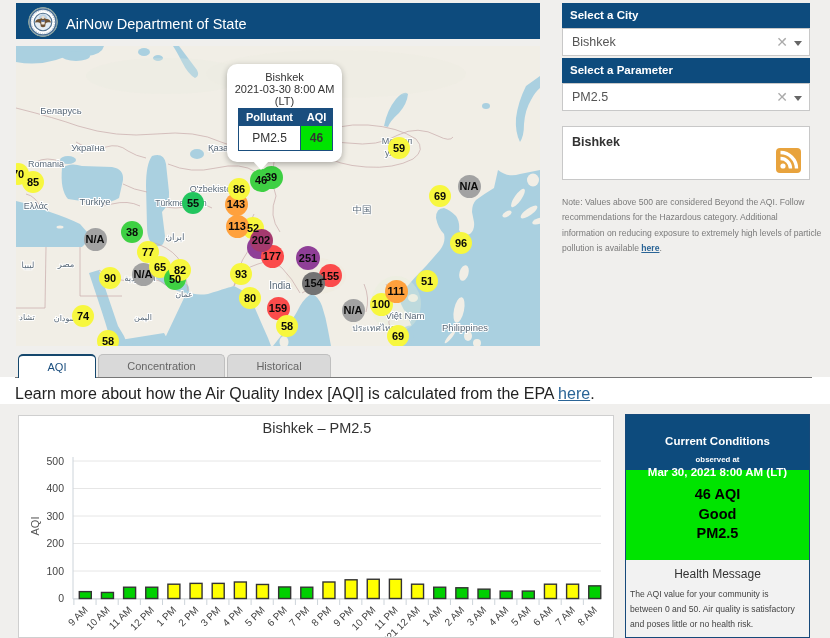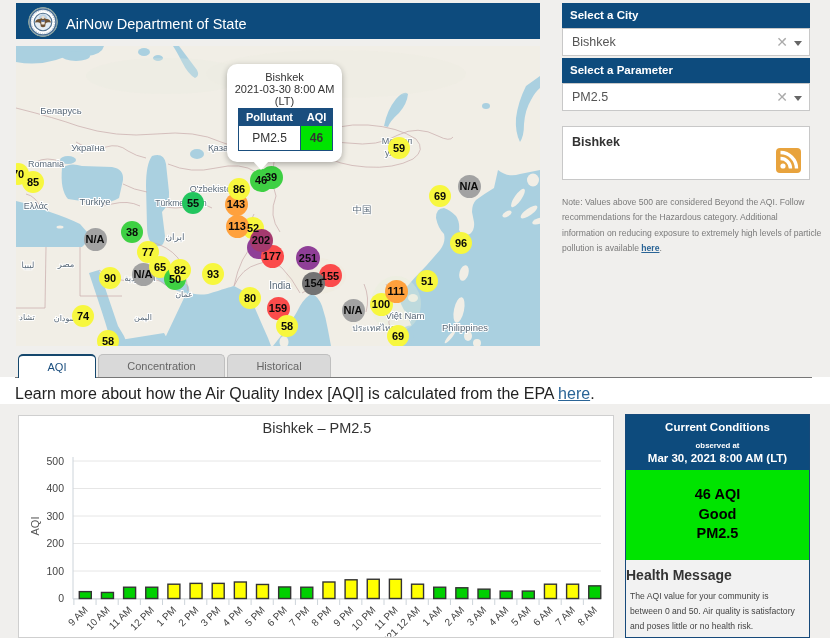--- a/index.html
+++ b/index.html
@@ -24,27 +24,27 @@
 .tab { position:absolute; top:0; height:23px; font-size:11px; text-align:center; line-height:22px; border-radius:5px 5px 0 0; }
 #tab1 { left:0; width:78px; height:24px; background:#fff; border:1px solid #15476d; border-bottom:none; border-top-width:2px; color:#1a4e7e; z-index:2; }
 #tab2 { left:80px; width:127px; background:#d9d9d9; border:1px solid #bfbfbf; border-bottom:none; color:#666; }
 #tab3 { left:209px; width:104px; background:#d9d9d9; border:1px solid #bfbfbf; border-bottom:none; color:#666; }
 #whitestrip { position:absolute; left:0; top:377px; width:830px; height:27px; background:#fff; }
 #tabline { position:absolute; left:15px; top:377px; width:797px; height:1px; background:#777; }
 #learn { position:absolute; left:15px; top:385px; font-size:16px; color:#222; }
 #learn a { color:#2a6496; }
 #chart { position:absolute; left:18px; top:415px; width:596px; height:223px; background:#fff; border:1px solid #cfcfcf;text-decoration:underline; }
 #cc { position:absolute; left:625px; top:414px; width:185px; height:224px; border:1px solid #16497a; background:#f2f2f2; }
-#cc .blue { background:#0d4b7d; color:#fff; text-align:center; padding-top:6px; height:55px; }
+#cc .blue { background:#0d4b7d; color:#fff; text-align:center; padding-top:20px; height:55px; }
 #cc .blue .l1 { font-size:11.5px; font-weight:bold; }
 #cc .blue .l2 { font-size:7.8px; font-weight:bold; margin-top:8px; }
 #cc .blue .l3 { font-size:11.5px; font-weight:bold; margin-top:2px; }
 #cc .green { background:#00e400; color:#000; text-align:center; height:90px; padding-top:15px; }
 #cc .green div { font-size:14.5px; font-weight:bold; line-height:19.5px; }
-#cc .hm { text-align:left; font-size:14px; font-weight:bold; color:#333; padding-top:7px; }
+#cc .hm { text-align:center; font-size:12px; font-weight:normal; color:#333; padding-top:7px; }
 #cc .ht { font-size:8.6px; color:#444; padding:6px 0 0 4px; line-height:15px; white-space:nowrap; }
 #popup { position:absolute; left:211px; top:18px; width:115px; height:98px; background:#fff; border-radius:10px; box-shadow:0 2px 6px rgba(0,0,0,0.3); text-align:center; font-size:11px; color:#333; }
 #popup .tail { position:absolute; left:26px; top:97px; width:0; height:0; border-left:8px solid transparent; border-right:8px solid transparent; border-top:9px solid #fff; }
 #ptable { position:absolute; left:11px; top:44px; width:95px; border-collapse:collapse; font-size:11px; }
 #ptable th { background:#1a4e7e; color:#fff; font-weight:bold; padding:2px 1px; border:1px solid #1a4e7e; }
 #ptable td { padding:5px 0; border:1px solid #1a4e7e; font-size:12px; }
 </style>
 </head>
 <body>
 <div id="header">
@@ -205,21 +205,21 @@
   <div class="mk" style="left:230.5px;top:189.5px;width:23px;height:23px;background:#8f3f97"></div>
   <div class="mk" style="left:244.5px;top:198.5px;width:23px;height:23px;background:#fb4b4b">
       <span>177</span>
     </div>
   <div class="mk" style="left:233.5px;top:182.5px;width:23px;height:23px;background:#a53a6e">
       <span>202</span>
     </div>
   <div class="mk" style="left:280px;top:200px;width:24px;height:24px;background:#8f3f97">
       <span>251</span>
     </div>
-  <div class="mk" style="left:186px;top:217px;width:22px;height:22px;background:#f7f73e">
+  <div class="mk" style="left:214px;top:217px;width:22px;height:22px;background:#f7f73e">
       <span>93</span>
     </div>
   <div class="mk" style="left:223px;top:241px;width:22px;height:22px;background:#f7f73e">
       <span>80</span>
     </div>
   <div class="mk" style="left:250.5px;top:250.5px;width:23px;height:23px;background:#fb4b4b">
       <span>159</span>
     </div>
   <div class="mk" style="left:260px;top:269px;width:22px;height:22px;background:#f7f73e">
       <span>58</span>

